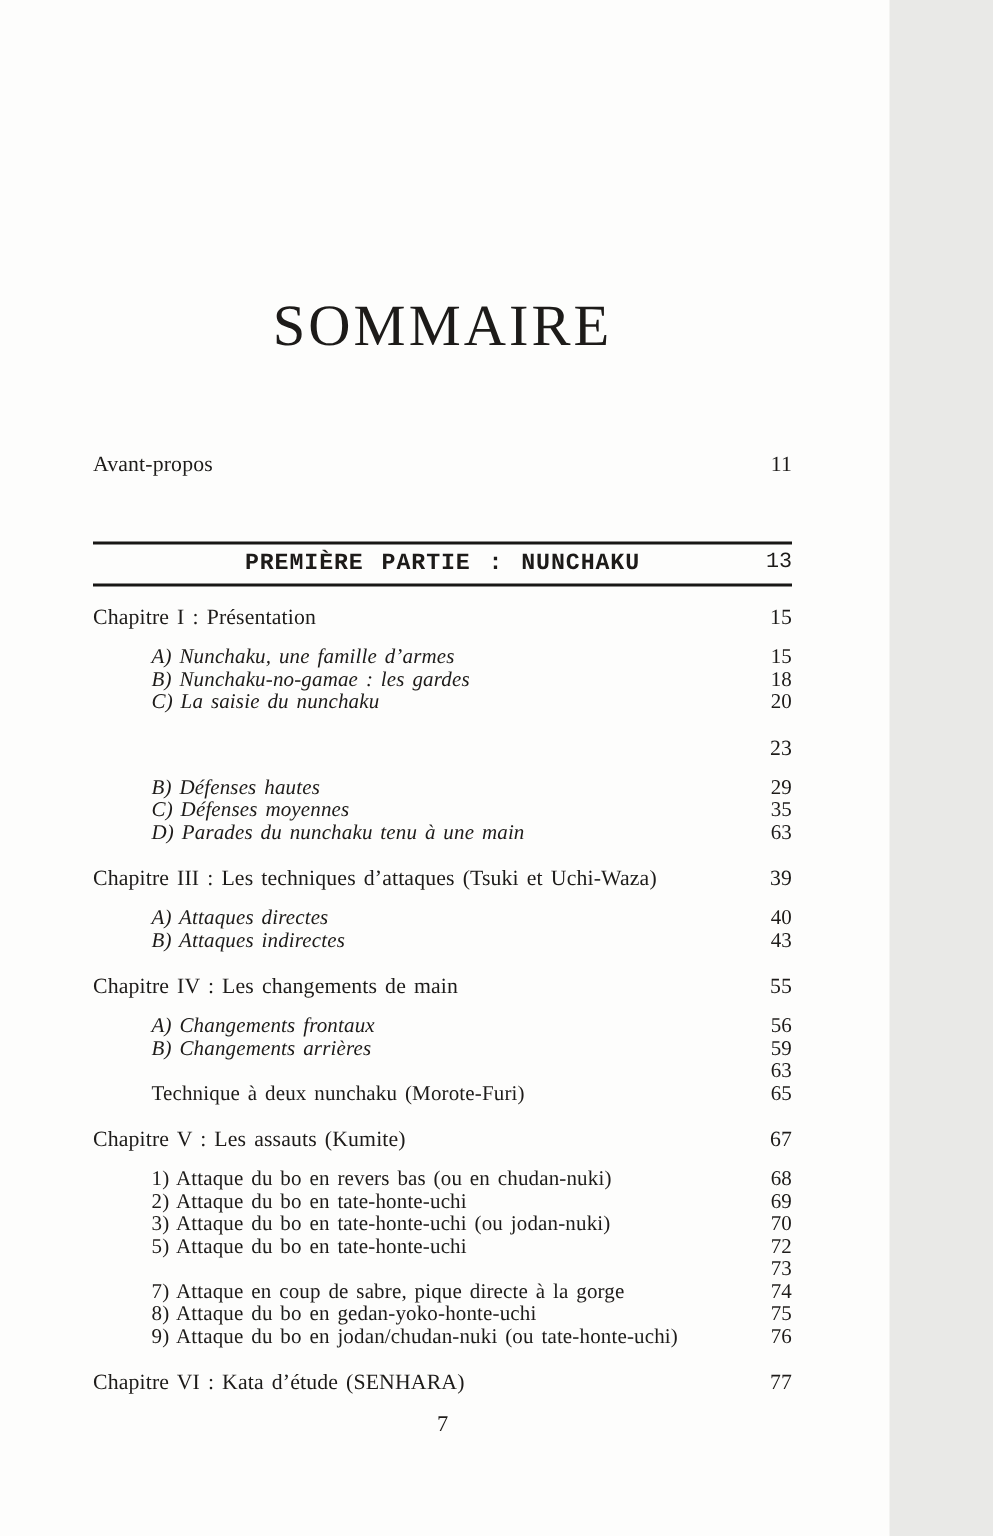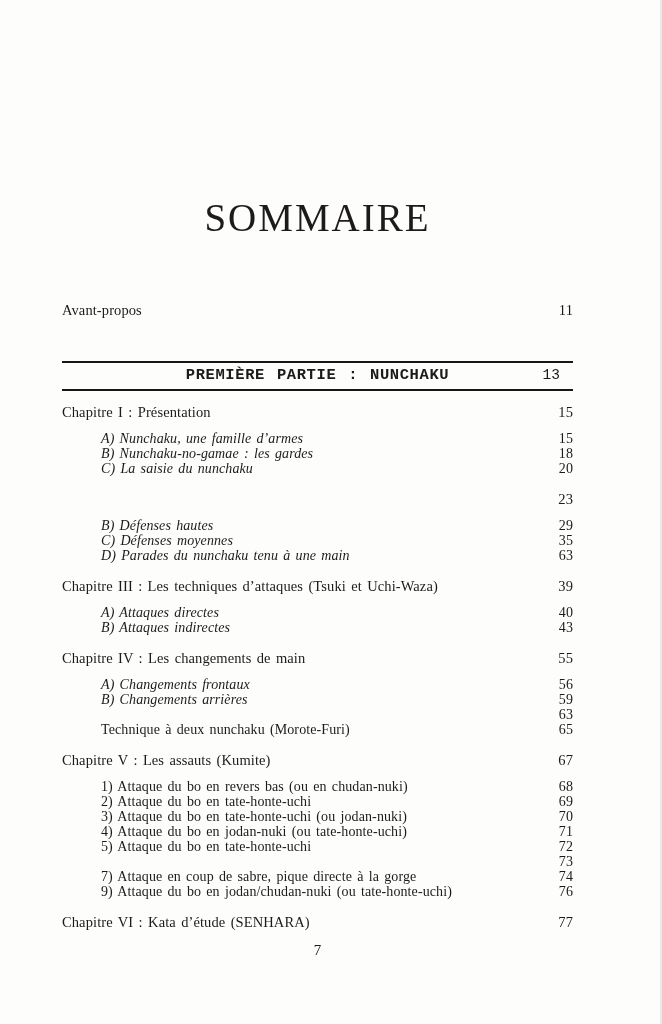--- a/index.html
+++ b/index.html
@@ -9,24 +9,24 @@
   }
   body {
     width: 662px;
     height: 1024px;
     overflow: hidden;
     font-family: "Liberation Serif", "DejaVu Serif", serif;
     color: #1d1b19;
   }
   .page {
     box-sizing: border-box;
-    width: 660px;
+    width: 593px;
     height: 1024px;
     background: #fdfdfc;
-    padding: 0 87px 0 62px;
+    padding: 0 65px 0 62px;
     position: relative;
   }
   .title {
     margin: 0;
     padding-top: 198px;
     text-align: center;
     font-size: 39px;
     line-height: 40px;
     font-weight: 500;
     letter-spacing: 2px;
@@ -67,21 +67,21 @@
     line-height: 19px;
     font-family: Liberation Mono, monospace;
   }
   .band-label {
     font-weight: 700;
     letter-spacing: 0.6px;
     word-spacing: 2px;
   }
   .band-pg {
     position: absolute;
-    right: 13px;
+    right: 0;
     top: 3px;
     font-size: 14.5px;
   }
   .group { margin-top: 15px; }
   .group:first-child { margin-top: 13px; }
   .chapter-row { font-size: 14.5px; line-height: 17px; }
   .items {
     margin-top: 10px;
     padding-left: 39px;
   }
@@ -226,37 +226,37 @@
             <span class="lbl">2) Attaque du bo en tate-honte-uchi</span>
             <span class="leader"></span>
             <span class="pg">69</span>
           </div>
           <div class="row item-row">
             <span class="lbl">3) Attaque du bo en tate-honte-uchi (ou jodan-nuki)</span>
             <span class="leader"></span>
             <span class="pg">70</span>
           </div>
           <div class="row item-row">
-            <span class="lbl">4) Attaque du bo en jodan-nuki (ou tate-honte-uchi)</span>
-            <span class="leader"></span>
-            <span class="pg">71</span>
-          </div>
-          <div class="row item-row">
             <span class="lbl">5) Attaque du bo en tate-honte-uchi</span>
             <span class="leader"></span>
             <span class="pg">72</span>
           </div>
           <div class="row item-row">
             <span class="leader"></span>
             <span class="pg">73</span>
           </div>
           <div class="row item-row">
             <span class="lbl">7) Attaque en coup de sabre, pique directe à la gorge</span>
             <span class="leader"></span>
             <span class="pg">74</span>
+          </div>
+          <div class="row item-row">
+            <span class="lbl">8) Attaque du bo en gedan-yoko-honte-uchi</span>
+            <span class="leader"></span>
+            <span class="pg">75</span>
           </div>
           <div class="row item-row">
             <span class="lbl">9) Attaque du bo en jodan/chudan-nuki (ou tate-honte-uchi)</span>
             <span class="leader"></span>
             <span class="pg">76</span>
           </div>
         </div>
       </div>
       <div class="group">
         <div class="row chapter-row">

